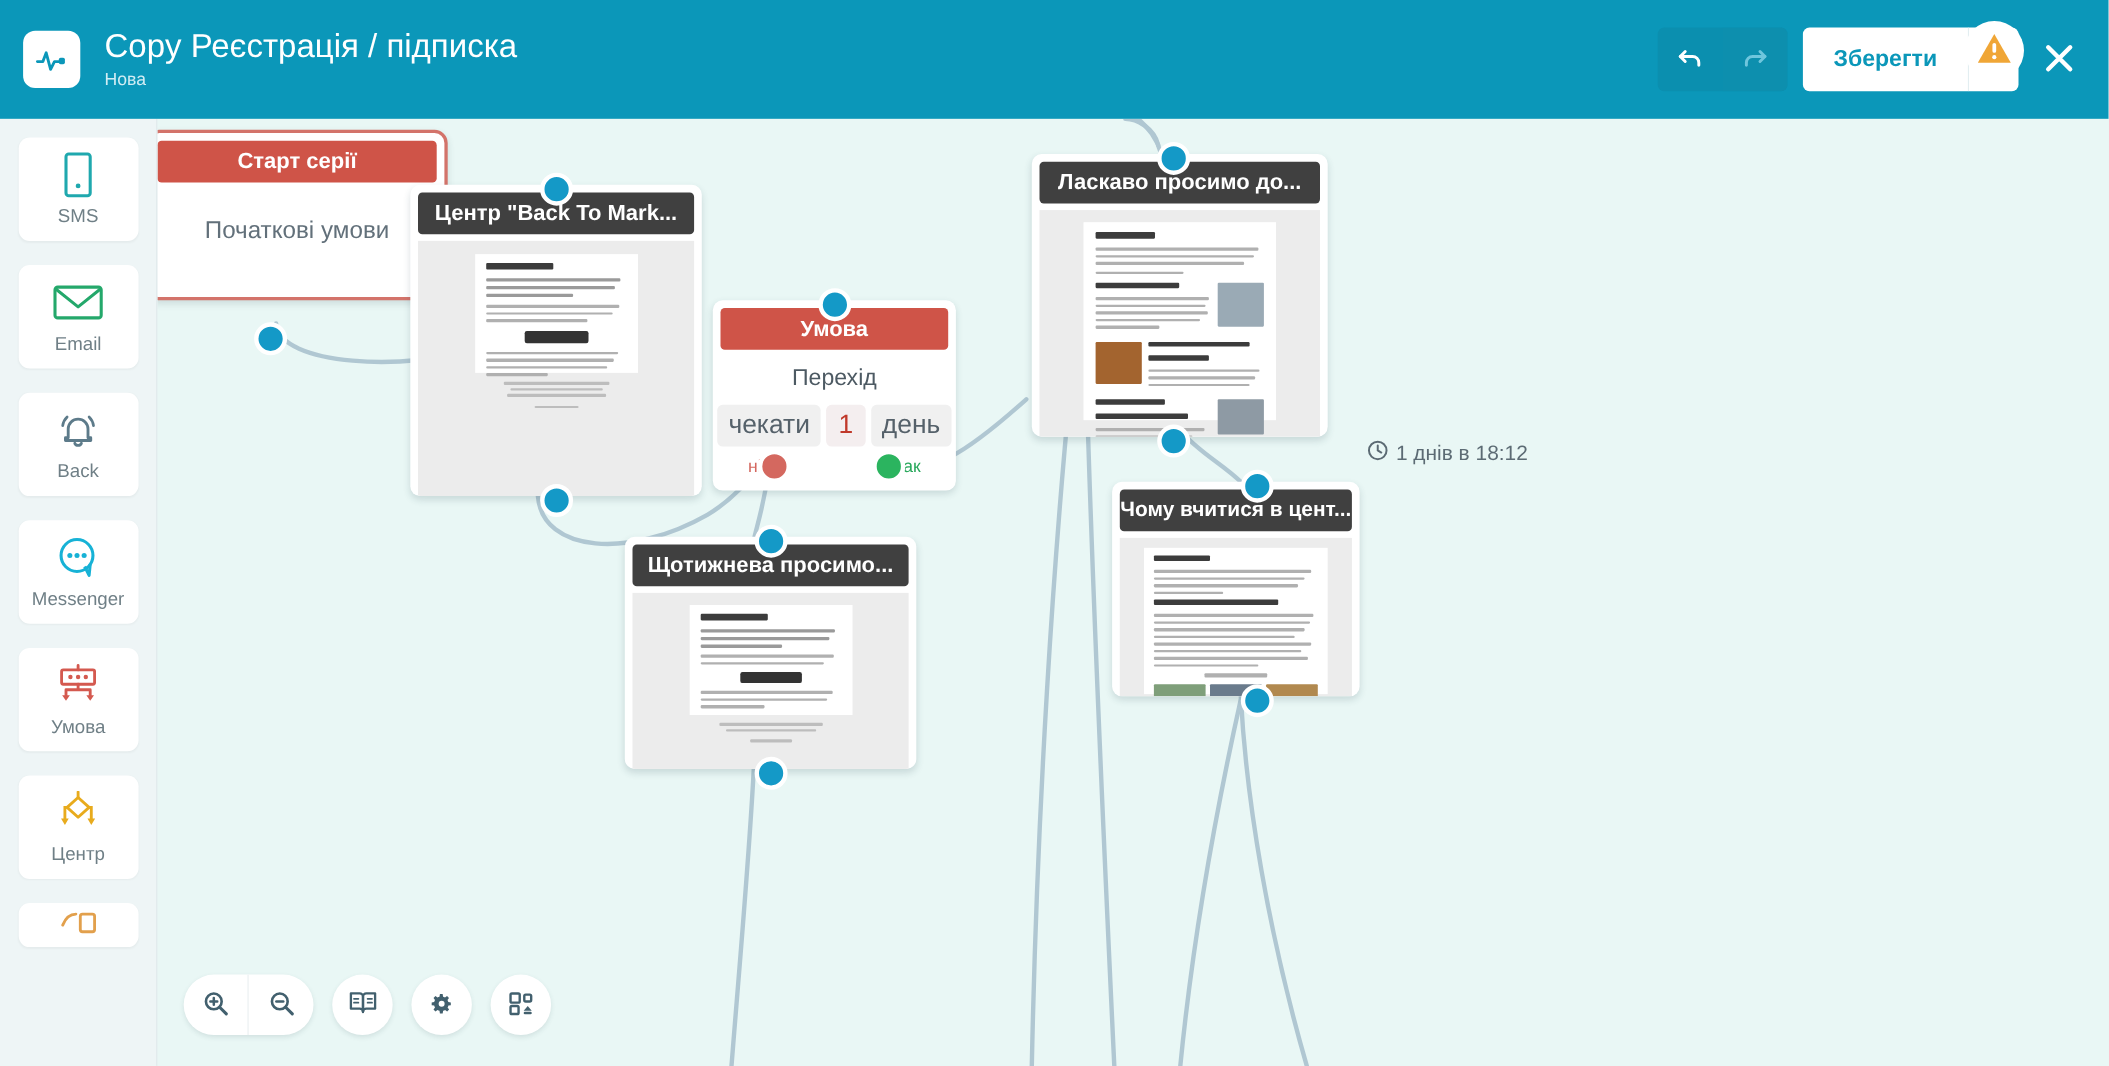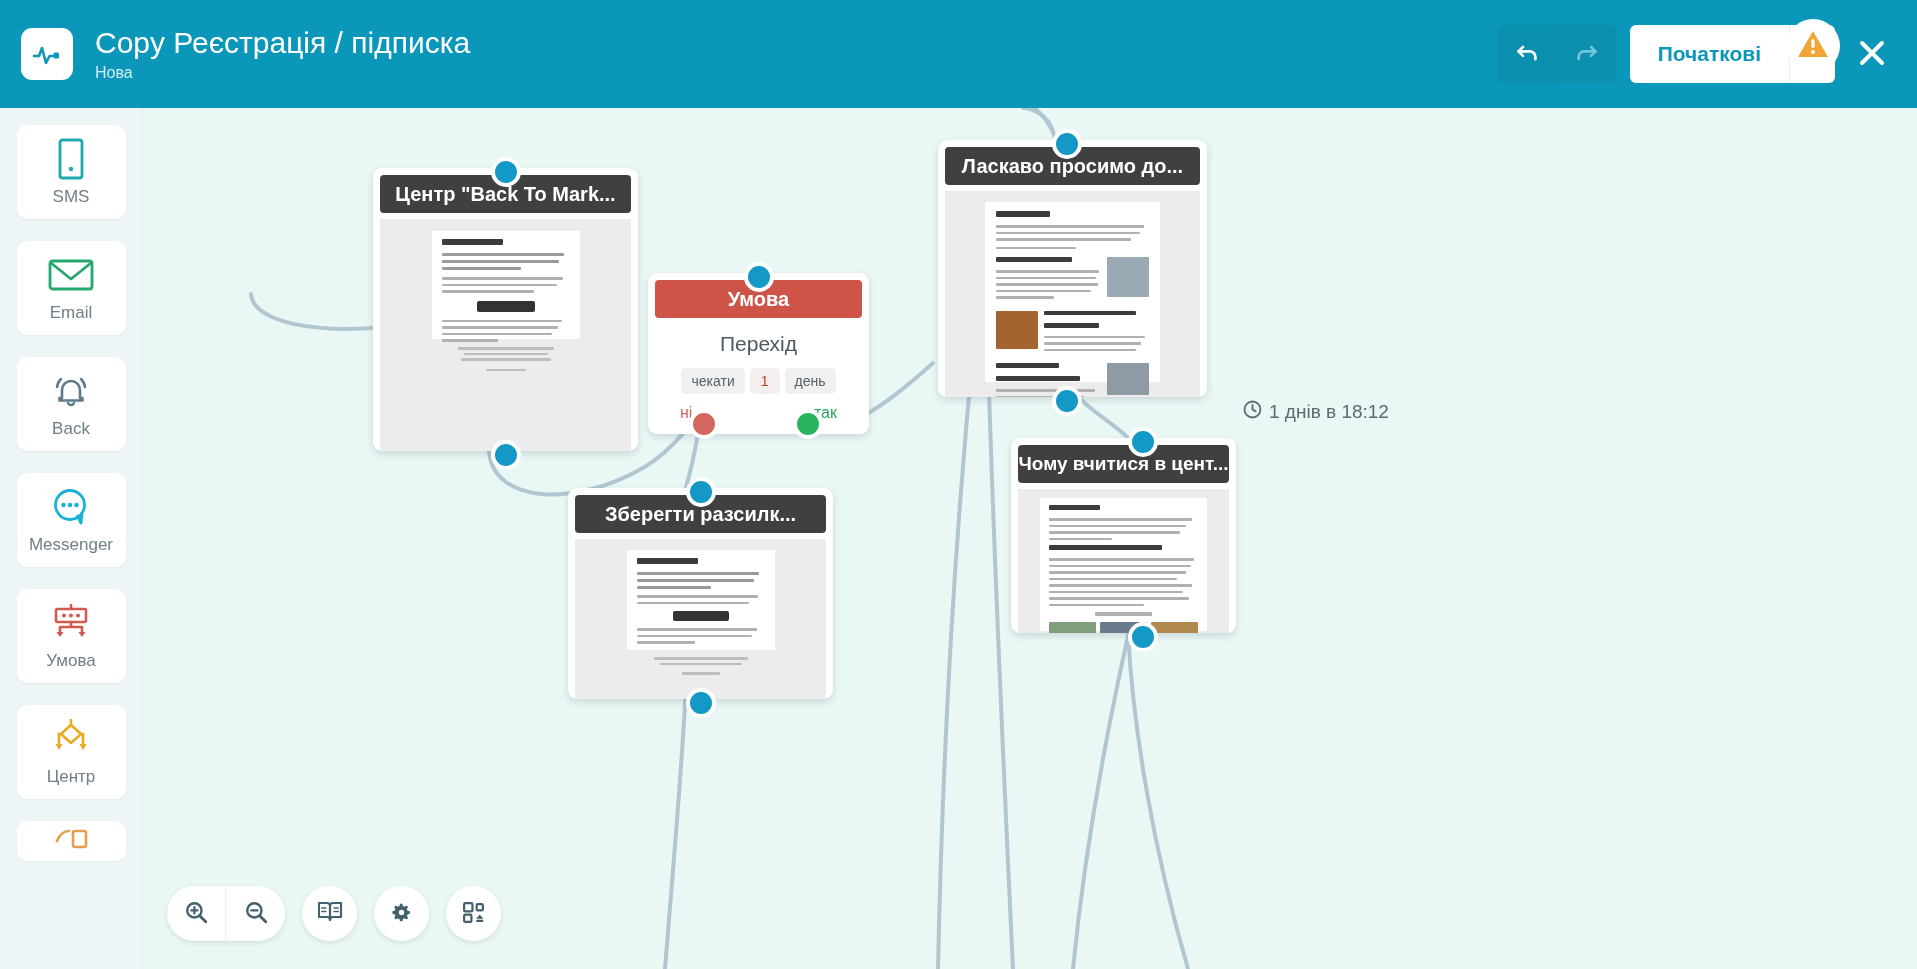--- a/index.html
+++ b/index.html
@@ -158,21 +158,21 @@
   
   .cond-card { width: 221px; }
   .cond-body { padding: 14px 0 0 0; }
   .cond-title {
     text-align: center; font-size: 21px; color: #4d5a63;
     font-weight: 400; margin-bottom: 12px;
   }
   .chips { display: flex; justify-content: center; align-items: center; gap: 5px; }
   .chip {
     background: #f0f0f0; border-radius: 5px; padding: 5px 10px;
-    font-size: 14px; color: #55616a;
+    font-size: 24px; color: #55616a;
   }
   .chip.num { color: #c0392b; padding: 5px 11px; background: #f4eeef; }
   .branches {
     display: flex; justify-content: space-between;
     padding: 10px 32px 12px 32px;
   }
   .br-no  { color: #d4685f; font-size: 16px; }
   .br-yes { color: #29a85c; font-size: 16px; }
 
   
@@ -245,21 +245,21 @@
             <svg width="27" height="27" viewBox="0 0 24 24">
               <path d="M16 7 L20 11 L16 15" fill="none" stroke="#6fc6dd" stroke-width="2.4" stroke-linecap="round" stroke-linejoin="round"></path>
               <path d="M20 11 H10 a5 5 0 0 0 -5 5 v2" fill="none" stroke="#6fc6dd" stroke-width="2.4" stroke-linecap="round"></path>
             </svg>
           </span>
         </button>
       </div>
 
 
       <div class="save-group">
-        <button class="save-btn">Початкові</button>
+        <button class="save-btn">Зберегти</button>
         <button class="save-caret">
           <span>
             <svg width="16" height="10" viewBox="0 0 16 10">
               <path d="M1 2 L8 8 L15 2" fill="#9fb3bb"></path>
             </svg>
           </span>
         </button>
       </div>
 
       <div class="warn-badge">
@@ -388,20 +388,27 @@
         <path d="M830 245 C 815 400, 800 620, 795 861"></path>
         <path d="M845 250 C 850 420, 860 650, 870 861"></path>
 
         <path d="M543 575 C 540 650, 530 760, 522 861"></path>
 
         <path d="M985 525 C 990 620, 1010 740, 1045 861"></path>
         <path d="M985 528 C 960 640, 940 760, 930 861"></path>
       </g>
     </svg>
 
+    <div class="node" style="left:-10px; top:10px;">
+      <div class="start-card">
+        <div class="node-head head-red">Старт серії</div>
+        <div class="start-body">Початкові умови</div>
+      </div>
+      <div class="dot" style="left:98px; top:175px;"></div>
+    </div>
 
     <div class="node" style="left:230px; top:60px;">
       <div class="node-card" style="width:265px; height:283px;">
         <div class="node-head head-green">Центр "Back To Mark...</div>
         <div class="mail-thumb" style="height:232px;">
           <div class="mail-page" style="width:148px; height:108px; padding:8px 10px; margin-top:12px;">
             <div class="tl h" style="width:48%;"></div>
             <div class="tl" style="width:96%;"></div>
             <div class="tl" style="width:92%;"></div>
             <div class="tl" style="width:62%; margin-bottom:7px;"></div>
@@ -489,21 +496,21 @@
             </div>
           </div>
         </div>
       </div>
       <div class="dot" style="left:114px; top:-11px;"></div>
       <div class="dot" style="left:114px; top:246px;"></div>
     </div>
 
     <div class="node" style="left:425px; top:380px;">
       <div class="node-card" style="width:265px; height:211px;">
-        <div class="node-head head-green">Зберегти разсилк...</div>
+        <div class="node-head head-green">Щотижнева просимо...</div>
         <div class="mail-thumb" style="height:160px;">
           <div class="mail-page" style="width:148px; height:100px; padding:8px 10px; margin-top:11px;">
             <div class="tl h" style="width:48%;"></div>
             <div class="tl" style="width:96%;"></div>
             <div class="tl" style="width:92%;"></div>
             <div class="tl" style="width:58%; margin-bottom:6px;"></div>
             <div class="tl sm" style="width:95%;"></div>
             <div class="tl sm" style="width:88%;"></div>
             <div class="btn-dark" style="width:56px; height:10px; margin:7px auto;"></div>
             <div class="tl sm" style="width:94%;"></div>

